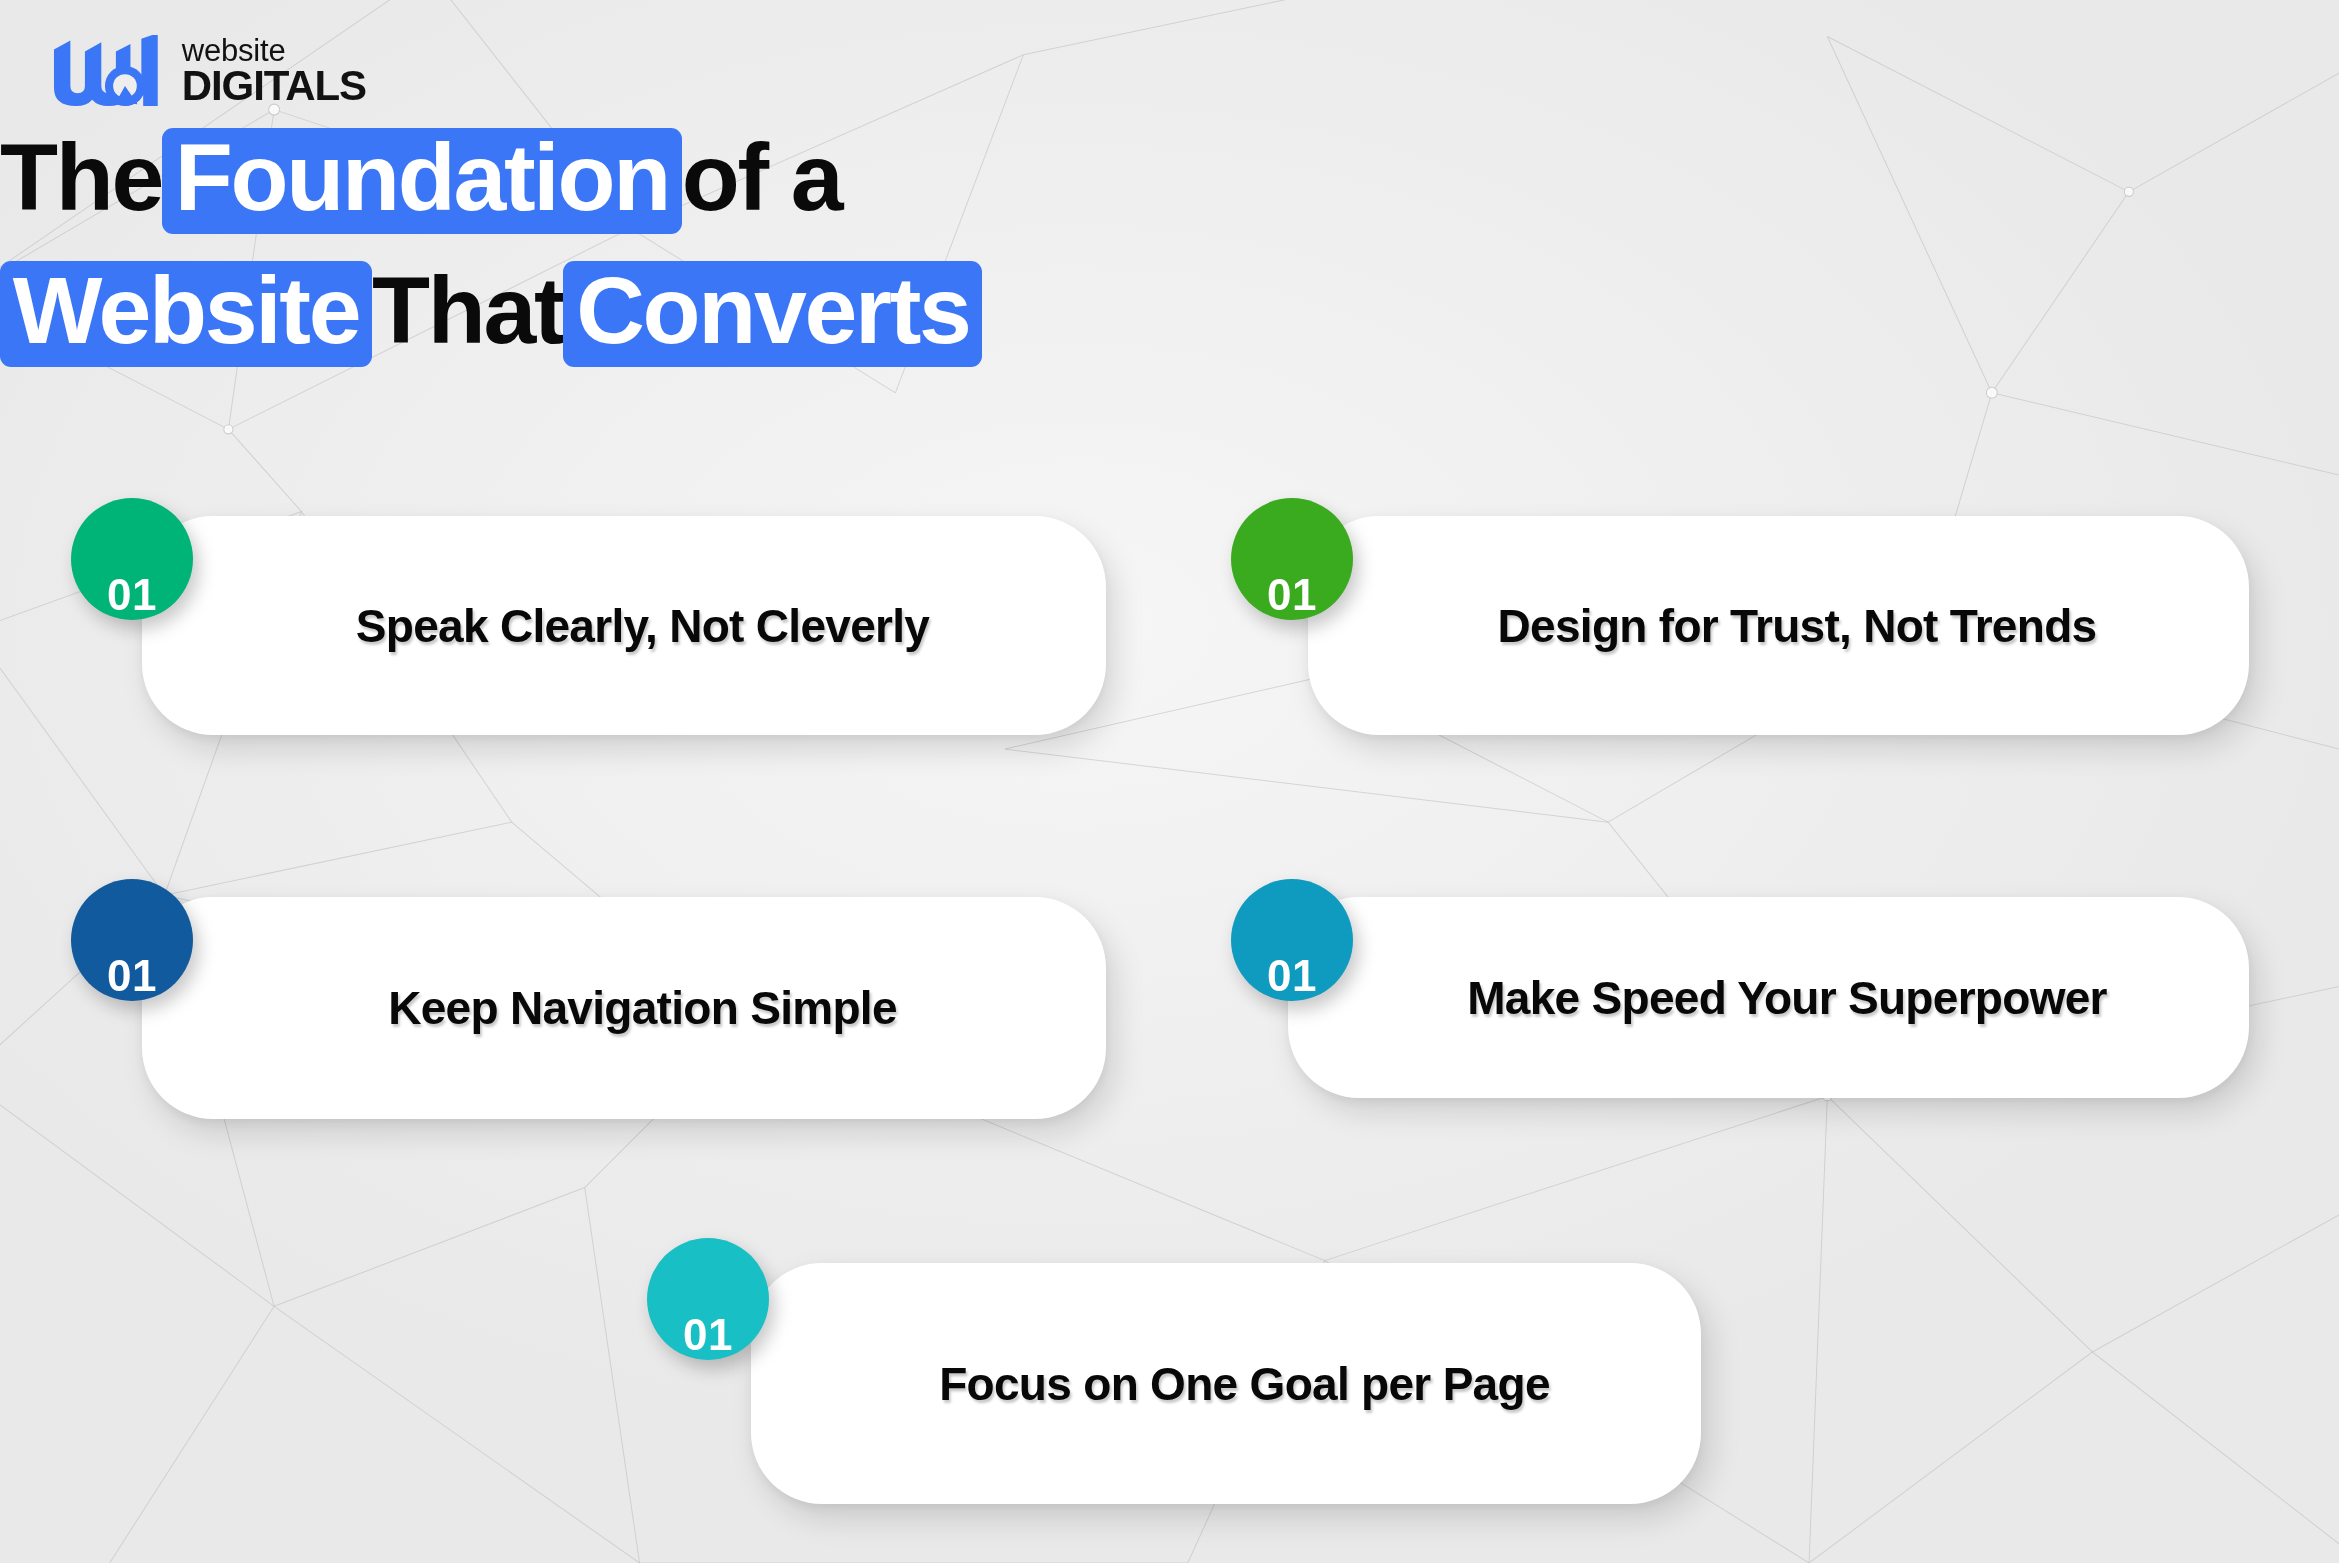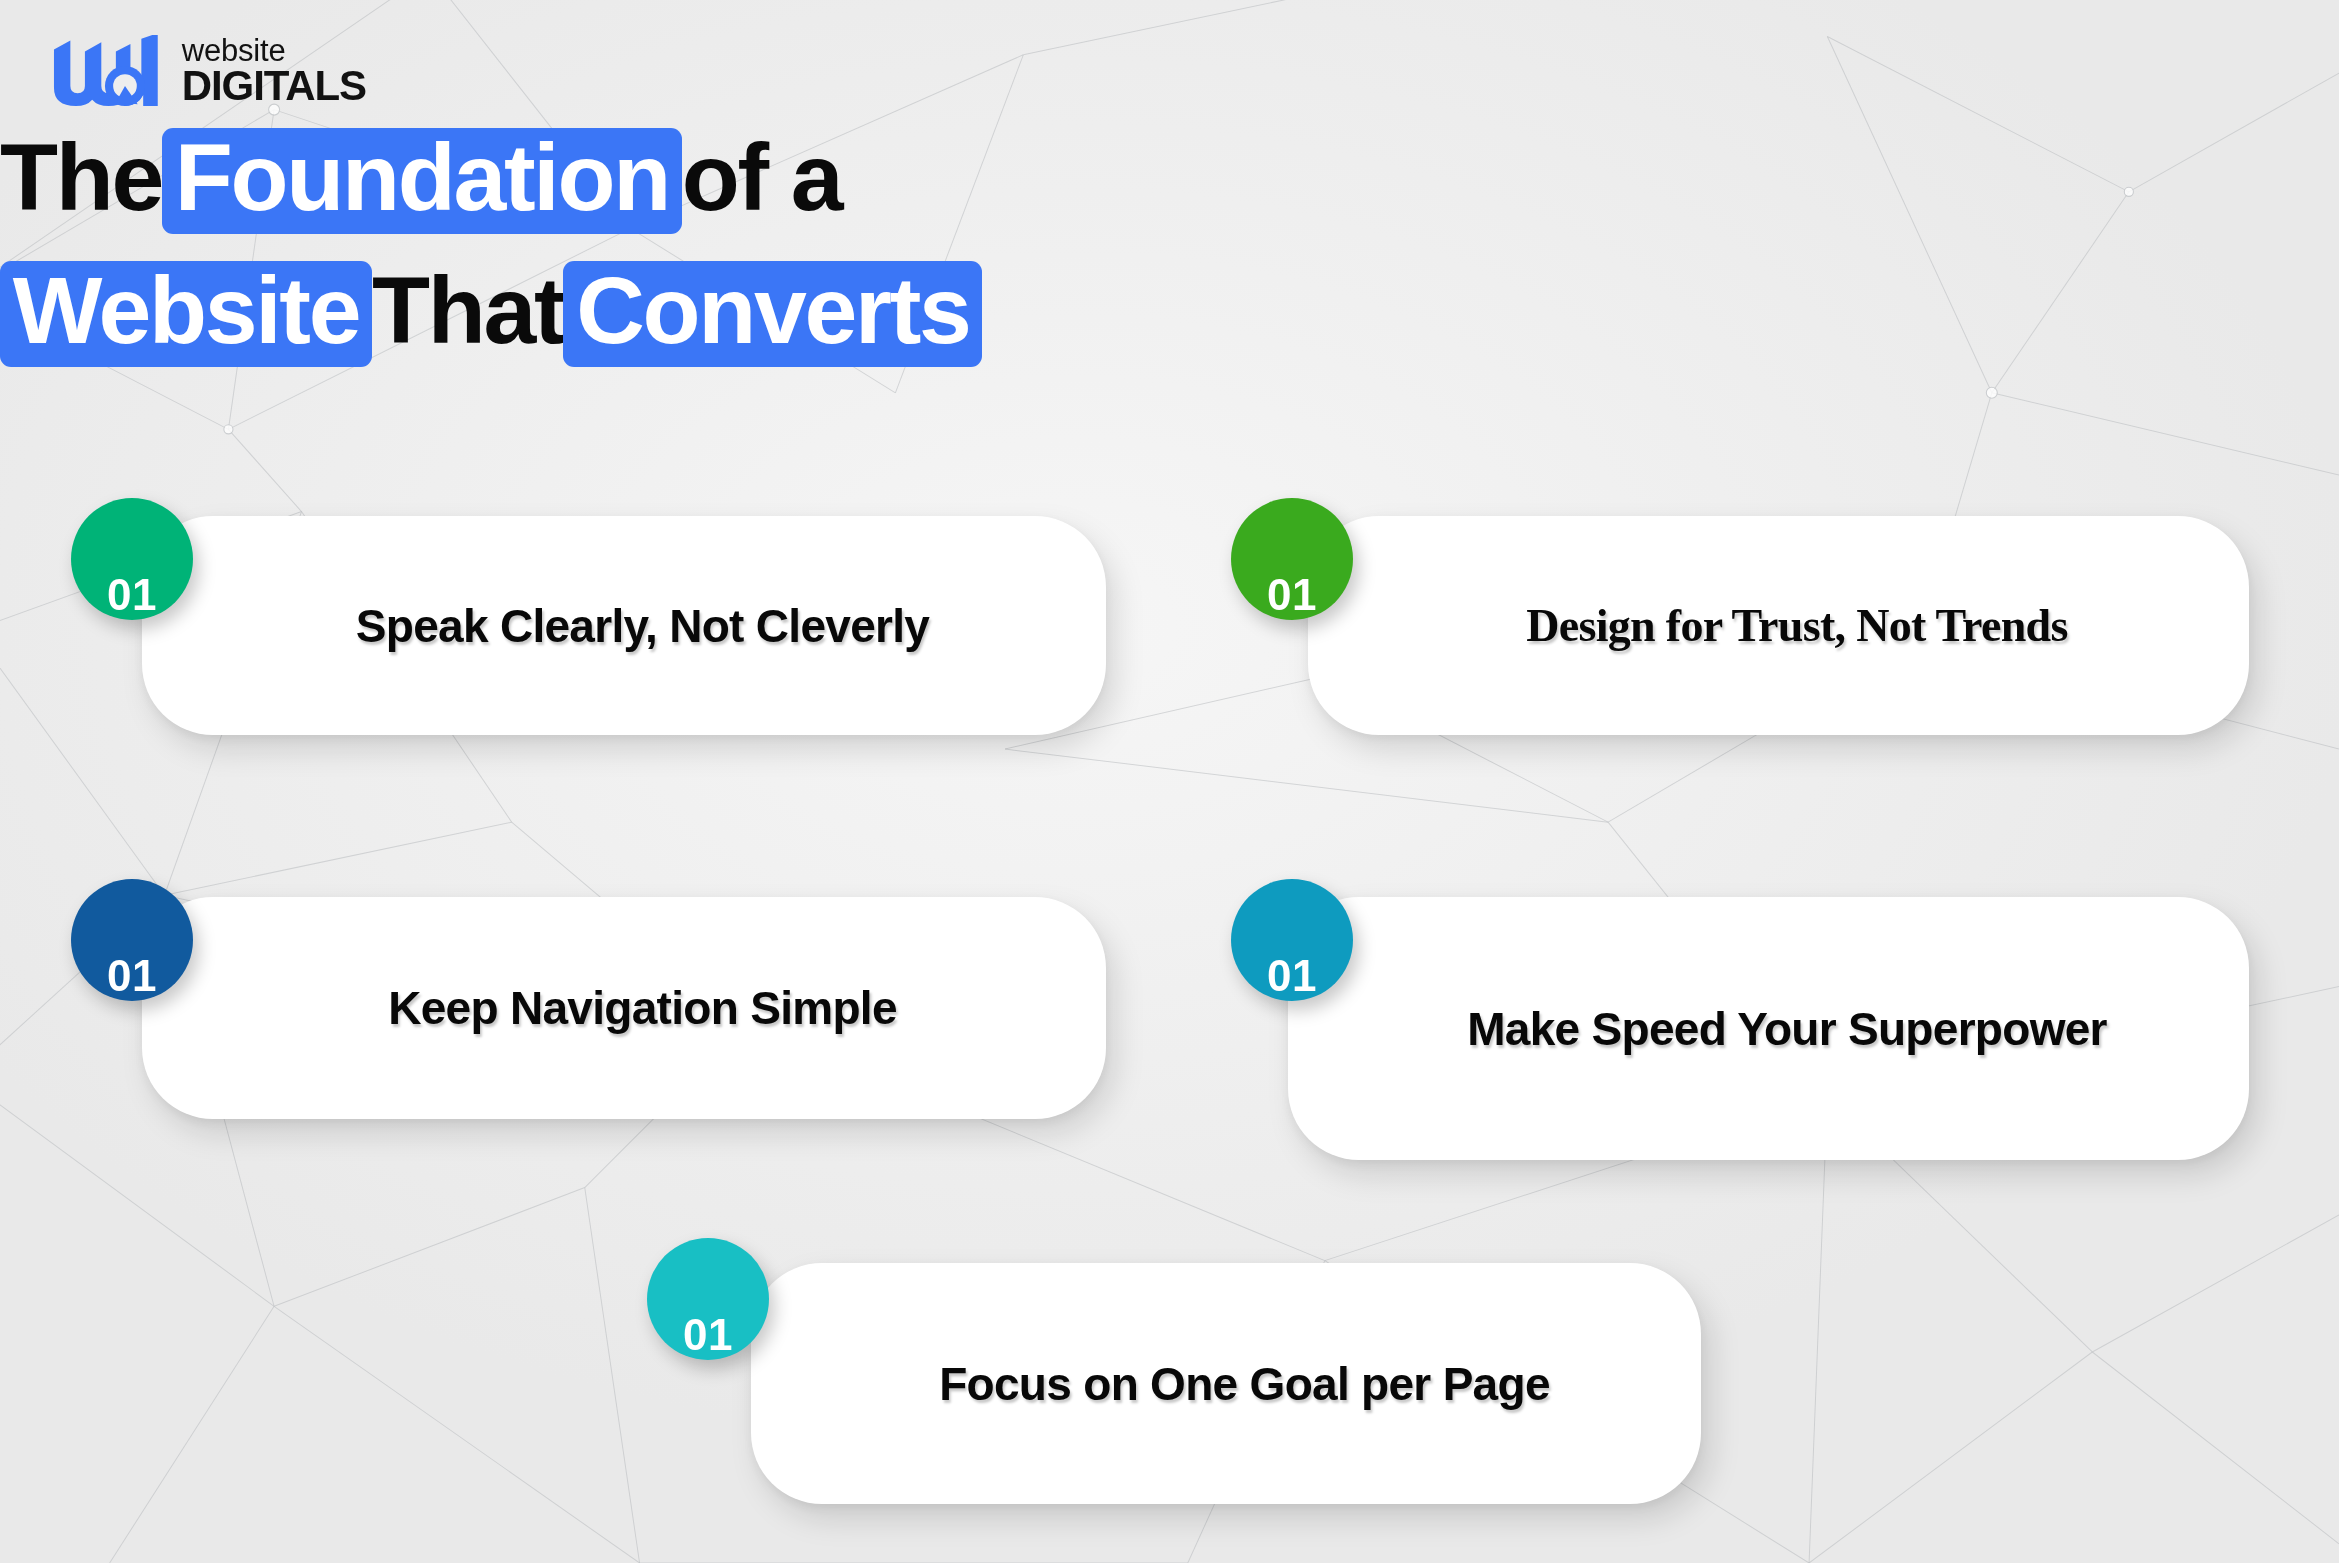--- a/index.html
+++ b/index.html
@@ -192,35 +192,35 @@
     </span>
   </div>
 
   <div class="card" style="left:142px; top:516px; width:964px; height:219px;">
     <span class="card-label">Speak Clearly, Not Cleverly</span>
   </div>
   <div class="badge" style="left:71px; top:498px; background:#00b377;">
     <span>01</span>
   </div>
 
-  <div class="card" style="left:1308px; top:516px; width:941px; height:219px;font-family:Liberation Serif, serif;">
+  <div class="card" style="left:1308px; top:516px; width:941px; height:219px;">
     <span class="card-label">Design for Trust, Not Trends</span>
   </div>
   <div class="badge" style="left:1231px; top:498px; background:#3aaa1e;">
     <span>01</span>
   </div>
 
   <div class="card" style="left:142px; top:897px; width:964px; height:222px;">
     <span class="card-label">Keep Navigation Simple</span>
   </div>
   <div class="badge" style="left:71px; top:879px; background:#115a9e;">
     <span>01</span>
   </div>
 
-  <div class="card" style="left:1288px; top:897px; width:961px; height:263px;">
+  <div class="card" style="left:1288px; top:897px; width:961px; height:201px;">
     <span class="card-label">Make Speed Your Superpower</span>
   </div>
   <div class="badge" style="left:1231px; top:879px; background:#0e9bbf;">
     <span>01</span>
   </div>
 
   <div class="card" style="left:751px; top:1263px; width:950px; height:241px;">
     <span class="card-label">Focus on One Goal per Page</span>
   </div>
   <div class="badge" style="left:647px; top:1238px; background:#18bfc4;">

